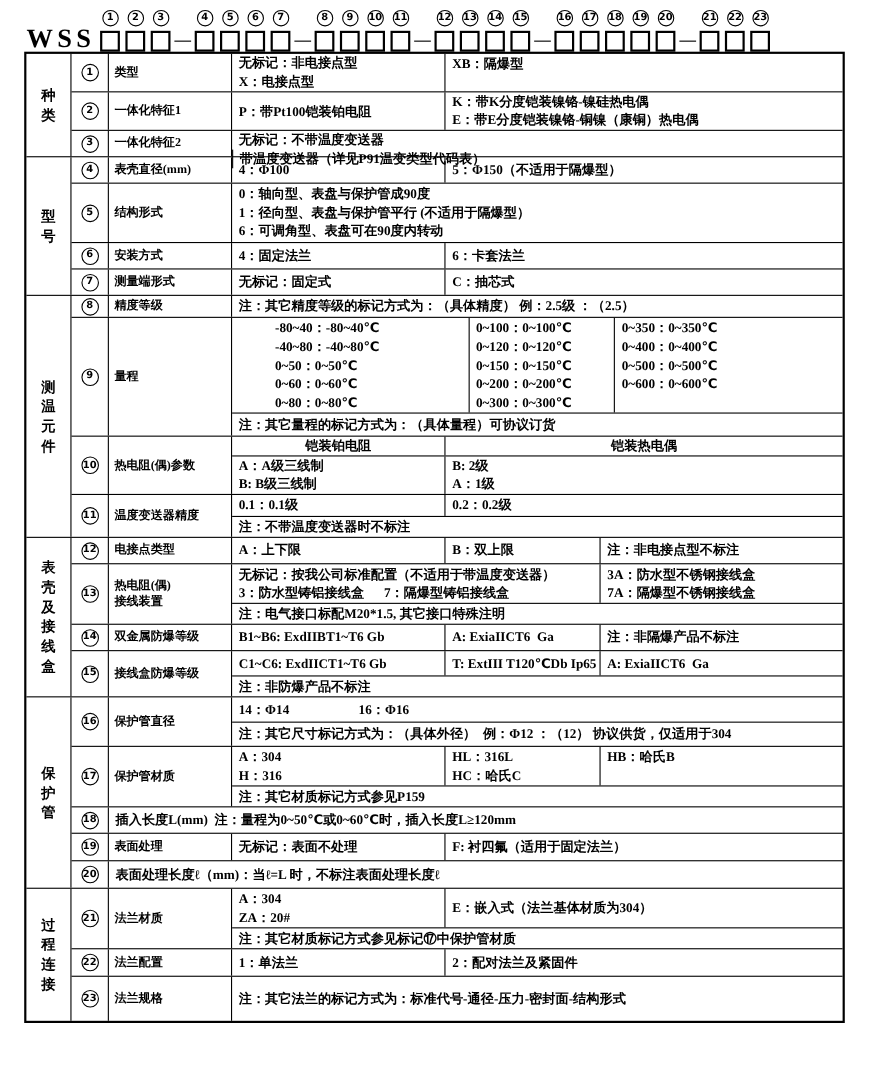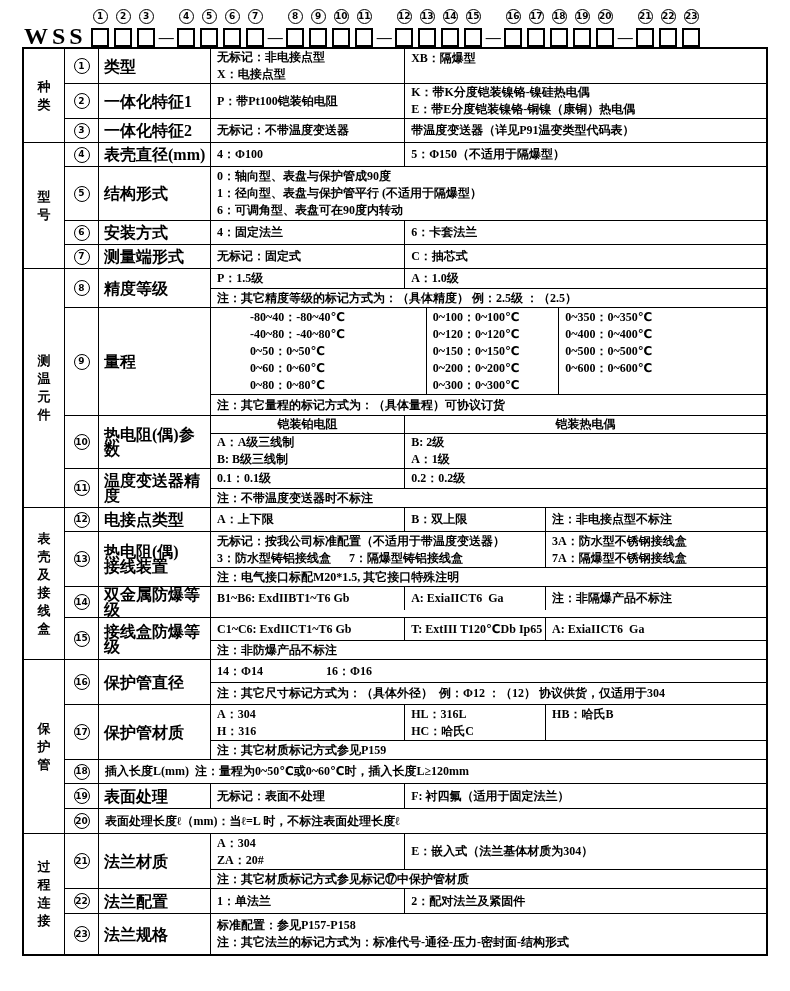--- a/index.html
+++ b/index.html
@@ -27,21 +27,21 @@
   .section:first-child{border-top:none;}
   .sec-label{width:40px;flex:0 0 40px;border-right:1px solid #000;display:flex;flex-direction:column;
              align-items:center;justify-content:center;font-size:13px;line-height:16px;gap:2px;}
   .sec-rows{flex:1;display:flex;flex-direction:column;min-width:0;}
   .trow{display:flex;border-top:1px solid #000;}
   .trow:first-child{border-top:none;}
   .num-cell{width:33px;flex:0 0 33px;border-right:1px solid #000;display:flex;
             align-items:center;justify-content:center;}
   .num-cell .circ{width:16px;height:16px;}
   .label-cell{width:112px;flex:0 0 112px;border-right:1px solid #000;display:flex;flex-direction:column;
-              justify-content:center;padding-left:5px;box-sizing:border-box;font-size:16px;line-height:15px;}
+              justify-content:center;padding-left:5px;box-sizing:border-box;font-size:11px;line-height:15px;}
   .row-content{flex:1;display:flex;flex-direction:column;min-width:0;}
   .subrow{display:flex;border-top:1px solid #000;flex:0 0 auto;box-sizing:border-box;}
   .subrow:first-child{border-top:none;}
   .cell{box-sizing:border-box;display:flex;flex-direction:column;justify-content:center;
         padding:0 0 0 6px;border-left:1px solid #000;overflow:hidden;flex:0 0 auto;}
   .cell:first-child{border-left:none;}
   .cell.center{align-items:center;padding-left:0;}
   .cell.va-top{justify-content:flex-start;padding-top:1px;}
   .cell-line{font-size:12px;line-height:17px;white-space:pre;}
   .w-A{width:34.8%;} .w-B{width:25.4%;} .w-C{width:39.8%;}
@@ -281,21 +281,21 @@
             </div>
           </div>
           <div class="trow">
             <div class="num-cell">
               <span class="circ">3</span>
             </div>
             <div class="label-cell">
               <div>一体化特征2</div>
             </div>
             <div class="row-content">
-              <div class="subrow" style="height: 23px;">
+              <div class="subrow" style="height: 23px; flex-direction: column;">
                 <div class="cell w-A">
                   <div class="cell-line">无标记：不带温度变送器</div>
                 </div>
                 <div class="cell w-BC">
                   <div class="cell-line">带温度变送器（详见P91温变类型代码表）</div>
                 </div>
               </div>
             </div>
           </div>
         </div>
@@ -388,28 +388,20 @@
         </div>
         <div class="sec-rows">
           <div class="trow">
             <div class="num-cell">
               <span class="circ">8</span>
             </div>
             <div class="label-cell">
               <div>精度等级</div>
             </div>
             <div class="row-content">
-              <div class="subrow" style="height: 19px;">
-                <div class="cell w-A">
-                  <div class="cell-line">P：1.5级</div>
-                </div>
-                <div class="cell w-BC">
-                  <div class="cell-line">A：1.0级</div>
-                </div>
-              </div>
               <div class="subrow" style="height: 19px;">
                 <div class="cell w-ABC">
                   <div class="cell-line">注：其它精度等级的标记方式为：（具体精度） 例：2.5级 ：（2.5）</div>
                 </div>
               </div>
             </div>
           </div>
           <div class="trow">
             <div class="num-cell">
               <span class="circ">9</span>
@@ -758,21 +750,20 @@
           <div class="trow">
             <div class="num-cell">
               <span class="circ">23</span>
             </div>
             <div class="label-cell">
               <div>法兰规格</div>
             </div>
             <div class="row-content">
               <div class="subrow" style="height: 40px;">
                 <div class="cell w-ABC">
-                  <div class="cell-line">标准配置：参见P157-P158</div>
                   <div class="cell-line">注：其它法兰的标记方式为：标准代号-通径-压力-密封面-结构形式</div>
                 </div>
               </div>
             </div>
           </div>
         </div>
       </div>
     </div>
 </div>
 

